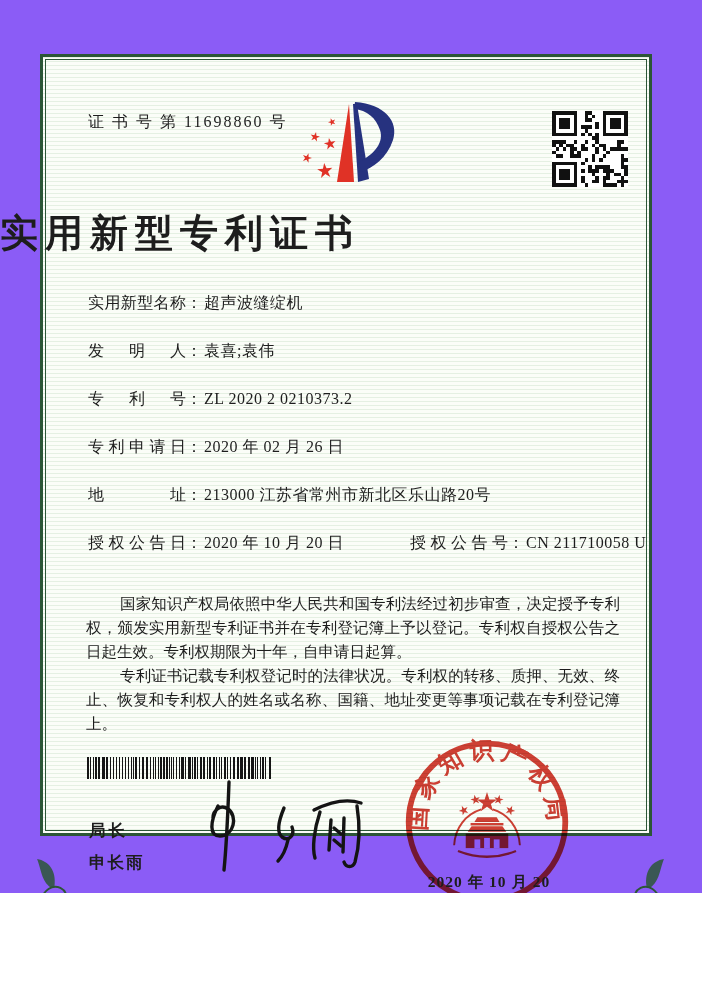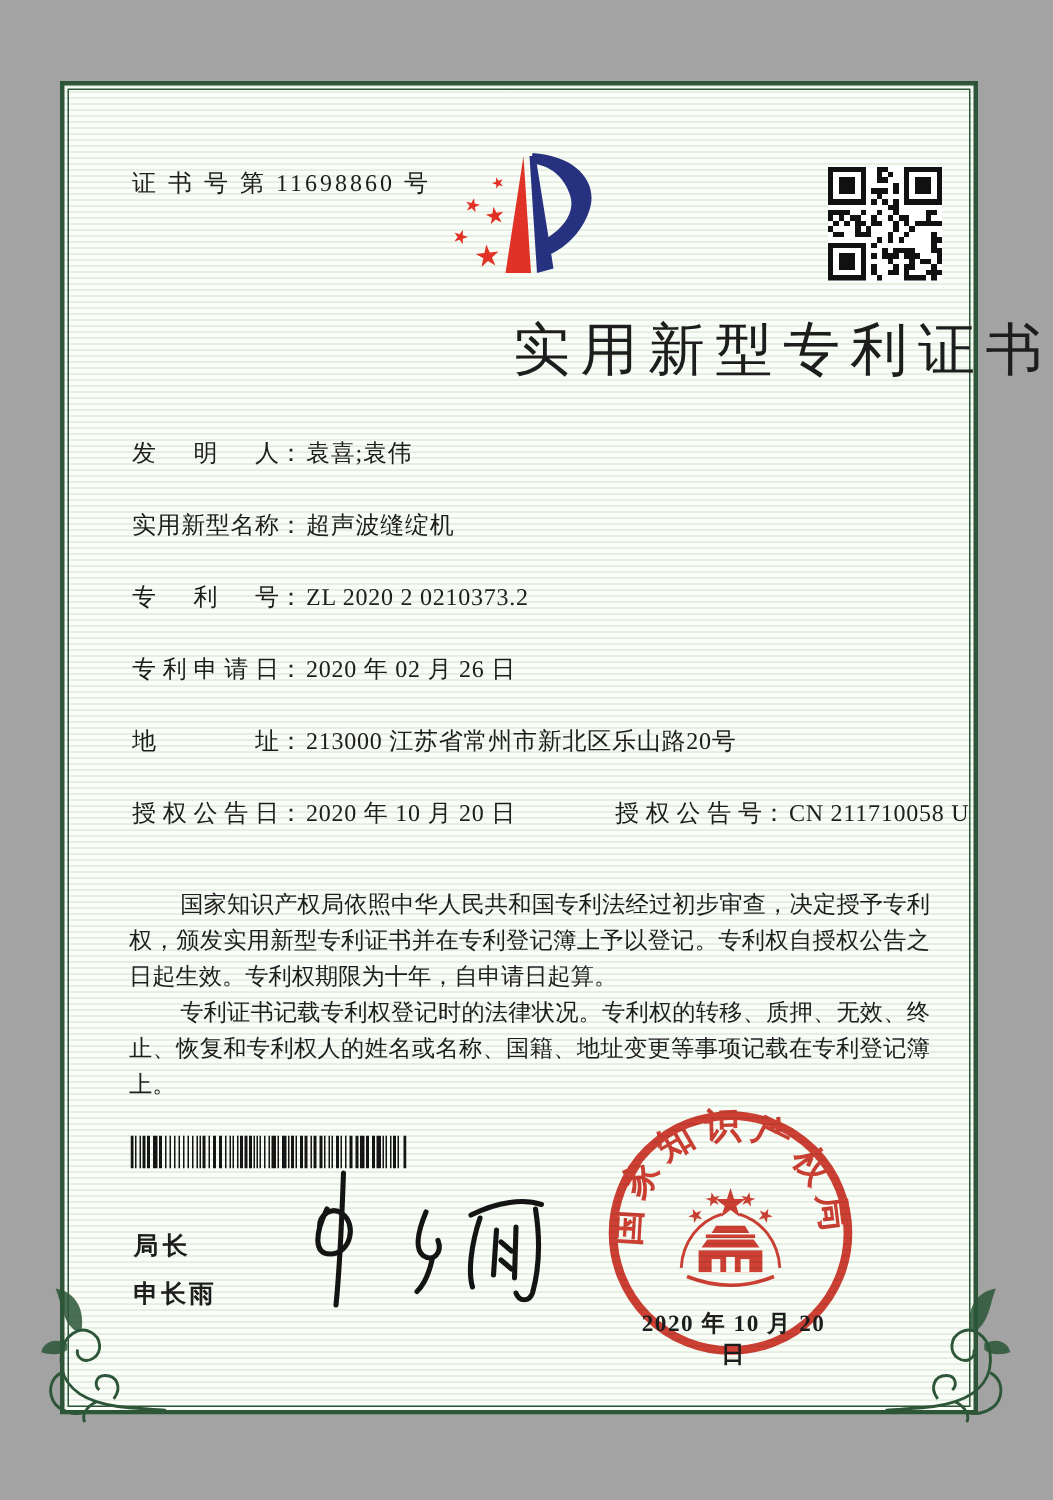--- a/index.html
+++ b/index.html
@@ -1,37 +1,37 @@
 <!DOCTYPE html>
 <html><head>
 <meta charset="utf-8">
 <style>
   html,body{margin:0;padding:0;}
   body{background:#ffffff;font-family:"Liberation Serif","DejaVu Serif",serif;color:#1d1d1d;}
-  .page{position:relative;width:702px;height:1000px;background:#a3a3a3;overflow:hidden;}
+  .page{position:relative;width:702px;height:893px;background:#8b5cf6;overflow:hidden;}
 
   
   .frame{
     position:absolute;left:40px;top:54px;right:50px;bottom:57px;
     border:3px solid #2c5637;
     background:
       repeating-linear-gradient(180deg, rgba(150,193,150,0.22) 0 1px, rgba(255,255,255,0) 1px 4px),
       #fbfdf8;
     pointer-events:none;
   }
   .frame::after{content:"";position:absolute;inset:2px;border:1px solid #2c5637;}
 
   .abs{position:absolute;}
 
   .cert-no{left:88px;top:112px;font-size:16px;letter-spacing:2px;}
 
   .logo{left:287px;top:92px;width:130px;height:100px;}
   .qr{left:552px;top:111px;width:76px;height:76px;background:#fff;}
 
-  .title{left:0;right:0;top:208px;text-align:right;font-size:38px;font-weight:normal;letter-spacing:7px;}
+  .title{left:0;right:0;top:208px;text-align:left;font-size:38px;font-weight:bold;letter-spacing:7px;}
 
   .fields{left:88px;top:292px;width:530px;font-size:16px;}
   .frow{margin-bottom:26px;line-height:22px;white-space:nowrap;}
   .flabel{display:inline-block;width:98px;text-align:justify;text-align-last:justify;vertical-align:bottom;}
   .fcolon{display:inline-block;margin-right:2px;}
   .fval{letter-spacing:0.5px;}
   .grant2{margin-left:66px;}
 
   .paras{left:86px;top:592px;width:534px;font-size:15.5px;line-height:24px;text-align:justify;}
   .paras p{margin:0;text-indent:2.2em;}
@@ -103,24 +103,24 @@
 
   <svg id="qr" class="abs qr" viewBox="0 0 21 21" shape-rendering="crispEdges">
       <rect x="0" y="0" width="21" height="21" fill="#ffffff"></rect>
       <path d="M0 0h1v1h-1zM1 0h1v1h-1zM2 0h1v1h-1zM3 0h1v1h-1zM4 0h1v1h-1zM5 0h1v1h-1zM6 0h1v1h-1zM0 1h1v1h-1zM6 1h1v1h-1zM0 2h1v1h-1zM2 2h1v1h-1zM3 2h1v1h-1zM4 2h1v1h-1zM6 2h1v1h-1zM0 3h1v1h-1zM2 3h1v1h-1zM3 3h1v1h-1zM4 3h1v1h-1zM6 3h1v1h-1zM0 4h1v1h-1zM2 4h1v1h-1zM3 4h1v1h-1zM4 4h1v1h-1zM6 4h1v1h-1zM0 5h1v1h-1zM6 5h1v1h-1zM0 6h1v1h-1zM1 6h1v1h-1zM2 6h1v1h-1zM3 6h1v1h-1zM4 6h1v1h-1zM5 6h1v1h-1zM6 6h1v1h-1zM14 0h1v1h-1zM15 0h1v1h-1zM16 0h1v1h-1zM17 0h1v1h-1zM18 0h1v1h-1zM19 0h1v1h-1zM20 0h1v1h-1zM14 1h1v1h-1zM20 1h1v1h-1zM14 2h1v1h-1zM16 2h1v1h-1zM17 2h1v1h-1zM18 2h1v1h-1zM20 2h1v1h-1zM14 3h1v1h-1zM16 3h1v1h-1zM17 3h1v1h-1zM18 3h1v1h-1zM20 3h1v1h-1zM14 4h1v1h-1zM16 4h1v1h-1zM17 4h1v1h-1zM18 4h1v1h-1zM20 4h1v1h-1zM14 5h1v1h-1zM20 5h1v1h-1zM14 6h1v1h-1zM15 6h1v1h-1zM16 6h1v1h-1zM17 6h1v1h-1zM18 6h1v1h-1zM19 6h1v1h-1zM20 6h1v1h-1zM0 14h1v1h-1zM1 14h1v1h-1zM2 14h1v1h-1zM3 14h1v1h-1zM4 14h1v1h-1zM5 14h1v1h-1zM6 14h1v1h-1zM0 15h1v1h-1zM6 15h1v1h-1zM0 16h1v1h-1zM2 16h1v1h-1zM3 16h1v1h-1zM4 16h1v1h-1zM6 16h1v1h-1zM0 17h1v1h-1zM2 17h1v1h-1zM3 17h1v1h-1zM4 17h1v1h-1zM6 17h1v1h-1zM0 18h1v1h-1zM2 18h1v1h-1zM3 18h1v1h-1zM4 18h1v1h-1zM6 18h1v1h-1zM0 19h1v1h-1zM6 19h1v1h-1zM0 20h1v1h-1zM1 20h1v1h-1zM2 20h1v1h-1zM3 20h1v1h-1zM4 20h1v1h-1zM5 20h1v1h-1zM6 20h1v1h-1zM9 0h1v1h-1zM10 0h1v1h-1zM9 1h1v1h-1zM11 1h1v1h-1zM9 2h1v1h-1zM10 2h1v1h-1zM12 3h1v1h-1zM8 4h1v1h-1zM9 4h1v1h-1zM10 4h1v1h-1zM12 4h1v1h-1zM9 5h1v1h-1zM8 6h1v1h-1zM10 6h1v1h-1zM12 6h1v1h-1zM11 7h1v1h-1zM12 7h1v1h-1zM0 8h1v1h-1zM1 8h1v1h-1zM2 8h1v1h-1zM3 8h1v1h-1zM6 8h1v1h-1zM9 8h1v1h-1zM12 8h1v1h-1zM18 8h1v1h-1zM19 8h1v1h-1zM0 9h1v1h-1zM2 9h1v1h-1zM4 9h1v1h-1zM5 9h1v1h-1zM8 9h1v1h-1zM11 9h1v1h-1zM13 9h1v1h-1zM14 9h1v1h-1zM18 9h1v1h-1zM1 10h1v1h-1zM3 10h1v1h-1zM5 10h1v1h-1zM6 10h1v1h-1zM8 10h1v1h-1zM9 10h1v1h-1zM12 10h1v1h-1zM14 10h1v1h-1zM16 10h1v1h-1zM17 10h1v1h-1zM18 10h1v1h-1zM19 10h1v1h-1zM20 10h1v1h-1zM0 11h1v1h-1zM5 11h1v1h-1zM7 11h1v1h-1zM12 11h1v1h-1zM15 11h1v1h-1zM1 12h1v1h-1zM2 12h1v1h-1zM5 12h1v1h-1zM6 12h1v1h-1zM7 12h1v1h-1zM11 12h1v1h-1zM14 12h1v1h-1zM19 12h1v1h-1zM9 13h1v1h-1zM11 13h1v1h-1zM13 13h1v1h-1zM19 13h1v1h-1zM20 13h1v1h-1zM8 14h1v1h-1zM19 14h1v1h-1zM10 15h1v1h-1zM12 15h1v1h-1zM13 15h1v1h-1zM14 15h1v1h-1zM15 15h1v1h-1zM19 15h1v1h-1zM20 15h1v1h-1zM8 16h1v1h-1zM10 16h1v1h-1zM11 16h1v1h-1zM12 16h1v1h-1zM14 16h1v1h-1zM15 16h1v1h-1zM16 16h1v1h-1zM20 16h1v1h-1zM11 17h1v1h-1zM15 17h1v1h-1zM17 17h1v1h-1zM18 17h1v1h-1zM20 17h1v1h-1zM8 18h1v1h-1zM12 18h1v1h-1zM14 18h1v1h-1zM15 18h1v1h-1zM19 18h1v1h-1zM8 19h1v1h-1zM11 19h1v1h-1zM12 19h1v1h-1zM14 19h1v1h-1zM18 19h1v1h-1zM19 19h1v1h-1zM20 19h1v1h-1zM9 20h1v1h-1zM14 20h1v1h-1zM15 20h1v1h-1zM16 20h1v1h-1zM17 20h1v1h-1zM19 20h1v1h-1z" fill="#111111"></path>
     </svg>
 
   <div class="abs title">实用新型专利证书</div>
 
   <div class="abs fields">
     <div class="frow">
-      <span class="flabel">发明人</span><span class="fcolon">：</span><span class="fval">袁喜;袁伟</span>
+      <span class="flabel">实用新型名称</span><span class="fcolon">：</span><span class="fval">超声波缝绽机</span>
     </div>
     <div class="frow">
-      <span class="flabel">实用新型名称</span><span class="fcolon">：</span><span class="fval">超声波缝绽机</span>
+      <span class="flabel">发明人</span><span class="fcolon">：</span><span class="fval">袁喜;袁伟</span>
     </div>
     <div class="frow">
       <span class="flabel">专利号</span><span class="fcolon">：</span><span class="fval">ZL 2020 2 0210373.2</span>
     </div>
     <div class="frow">
       <span class="flabel">专利申请日</span><span class="fcolon">：</span><span class="fval">2020 年 02 月 26 日</span>
     </div>
     <div class="frow">
       <span class="flabel">地址</span><span class="fcolon">：</span><span class="fval">213000 江苏省常州市新北区乐山路20号</span>
     </div>

